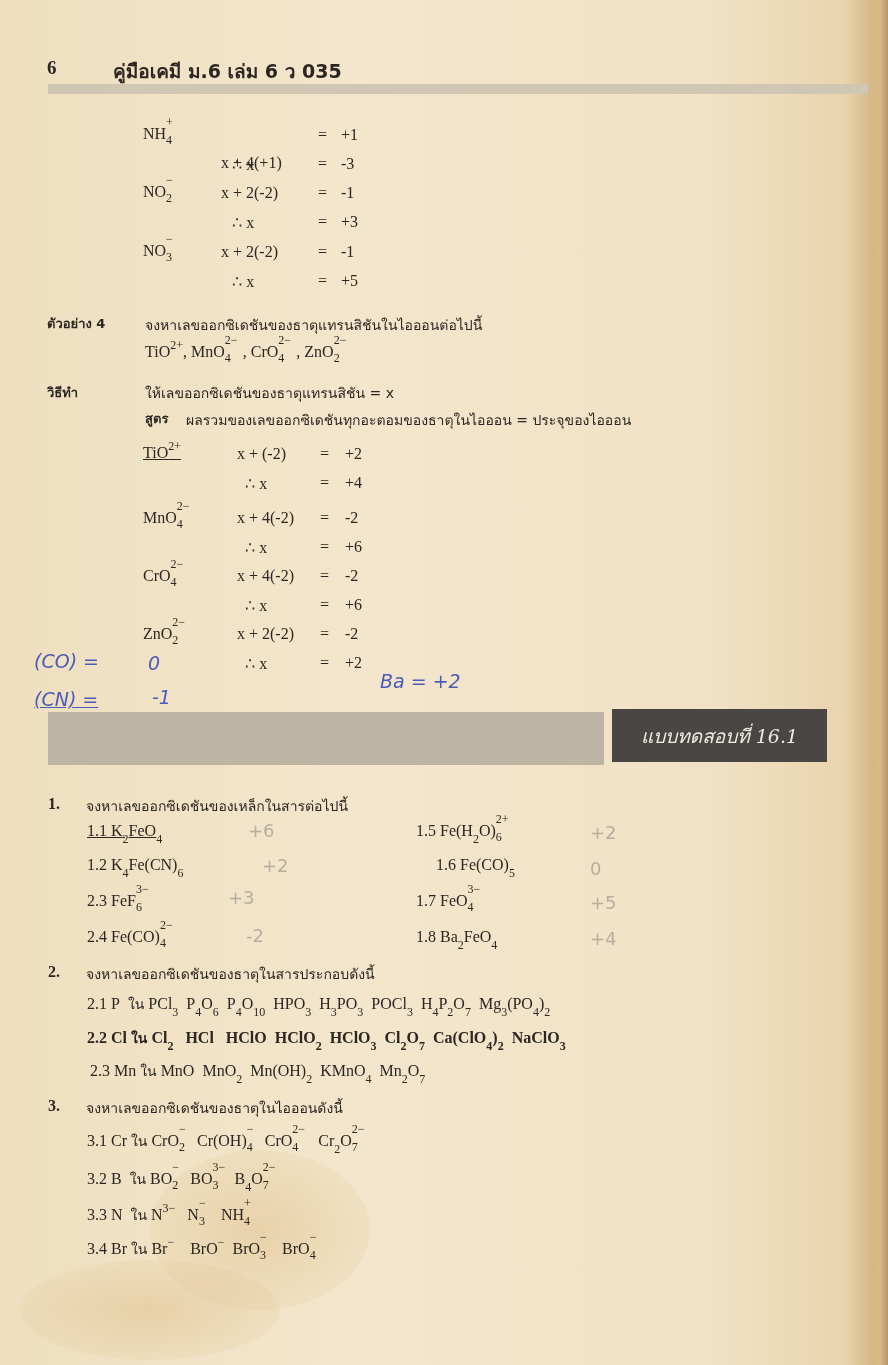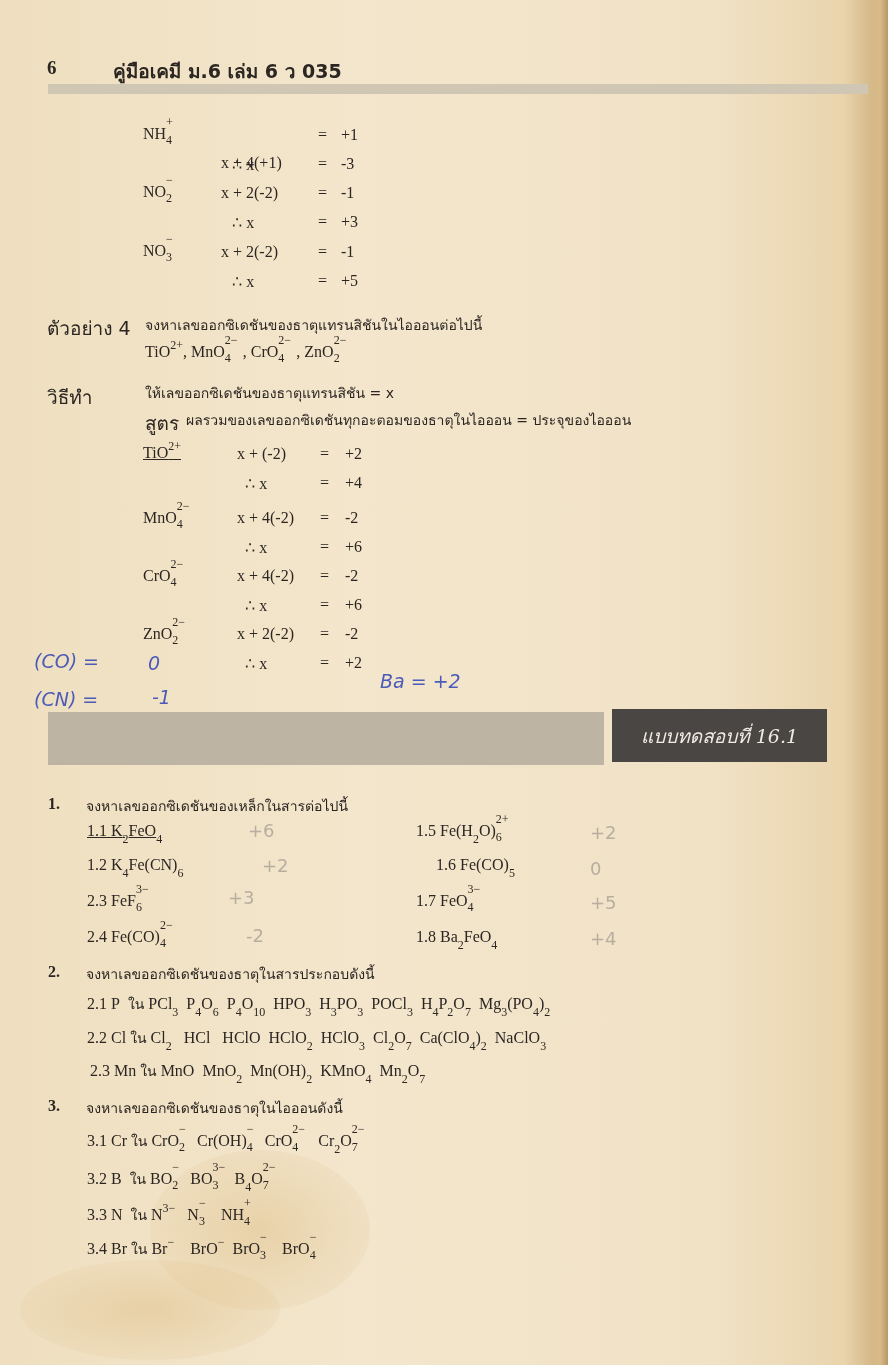--- a/index.html
+++ b/index.html
@@ -18,21 +18,21 @@
 
   .chem { font-size:16px; }
   .chem sub, .chem sup { font-size:12px; }
   .chem sub { position:relative; vertical-align:baseline; top:7px; }
   .chem sup { position:relative; vertical-align:baseline; top:-8px; }
   .supsub { display:inline-block; position:relative; width:10px; height:10px; }
   .supsub .sp { position:absolute; left:0; top:-14px; font-size:12px; }
   .supsub .sb { position:absolute; left:0; top:4px; font-size:12px; }
 
   .eq { font-size:16px; }
-  .label-bold { font-weight:normal; font-family:"DejaVu Sans", sans-serif; font-size:19px;text-align:center; }
+  .label-bold { font-weight:bold; font-family:"DejaVu Sans", sans-serif; font-size:13px;text-align:center; }
   .thai { font-family:"DejaVu Sans", sans-serif; font-size:14px; }
 
   .gray-band { position:absolute; left:48px; top:712px; width:556px; height:53px; background:#bdb4a4; }
   .dark-box { position:absolute; left:612px; top:709px; width:215px; height:53px; background:#4a4644;
     color:#f0ebe2; font-style:italic; font-size:19px; display:flex; align-items:center; justify-content:center; font-family:"DejaVu Serif", serif; }
 
   .hw-blue { color:#4b5bb8; font-family:"DejaVu Sans", sans-serif; font-size:19px; font-style:italic; }
   .hw-pencil { color:#b7aea0; font-family:"DejaVu Sans", sans-serif; font-size:18px; }
   .qnum { font-weight:bold; font-size:16px; }
   .stain { position:absolute; border-radius:50%; background:radial-gradient(ellipse, rgba(214,175,110,0.35), rgba(214,175,110,0)); }
@@ -111,21 +111,21 @@
   <div class="abs eq" style="left:237px;top:625px;">x + 2(-2)</div>
   <div class="abs eq" style="left:320px;top:625px;">=</div>
   <div class="abs eq" style="left:345px;top:625px;">-2</div>
   <div class="abs eq" style="left:245px;top:654px;">∴ x</div>
   <div class="abs eq" style="left:320px;top:654px;">=</div>
   <div class="abs eq" style="left:345px;top:654px;">+2</div>
 </div>
 
 <div class="abs hw-blue" style="left:34px;top:650px;">(CO) =</div>
 <div class="abs hw-blue" style="left:148px;top:652px;">0</div>
-<div class="abs hw-blue" style="left:34px;top:688px;">(CN) =</div>
+<div class="abs hw-blue" style="left:34px;top:688px;text-decoration:underline;">(CN) =</div>
 <div class="abs hw-blue" style="left:152px;top:686px;">-1</div>
 <div class="abs hw-blue" style="left:380px;top:670px;">Ba = +2</div>
 
 <div class="gray-band"></div>
 <div class="dark-box">
   <span>แบบทดสอบที่ 16.1</span>
 </div>
 
 <div>
   <div class="abs qnum" style="left:48px;top:795px;">1.</div>
@@ -149,21 +149,21 @@
   <div class="abs hw-pencil" style="left:590px;top:858px;">0</div>
   <div class="abs hw-pencil" style="left:590px;top:892px;">+5</div>
   <div class="abs hw-pencil" style="left:590px;top:928px;">+4</div>
 </div>
 
 <div>
   <div class="abs qnum" style="left:48px;top:963px;">2.</div>
   <div class="abs thai" style="left:86px;top:963px;">จงหาเลขออกซิเดชันของธาตุในสารประกอบดังนี้</div>
 
   <div class="abs chem" style="left:87px;top:993px;"><span>2.1</span> <span>P</span>&nbsp; <span class="thai">ใน</span> PCl<sub>3</sub>&nbsp; P<sub>4</sub>O<sub>6</sub>&nbsp; P<sub>4</sub>O<sub>10</sub>&nbsp; HPO<sub>3</sub>&nbsp; H<sub>3</sub>PO<sub>3</sub>&nbsp; POCl<sub>3</sub>&nbsp; H<sub>4</sub>P<sub>2</sub>O<sub>7</sub>&nbsp; Mg<sub>3</sub>(PO<sub>4</sub>)<sub>2</sub></div>
-  <div class="abs chem" style="left:87px;top:1027px;"><span>2.2</span> <span>Cl</span> <span class="thai">ใน</span> Cl<sub>2</sub>&nbsp;&nbsp; HCl&nbsp;&nbsp; HClO&nbsp; HClO<sub>2</sub>&nbsp; HClO<sub>3</sub>&nbsp; Cl<sub>2</sub>O<sub>7</sub>&nbsp; Ca(ClO<sub>4</sub>)<sub>2</sub>&nbsp; NaClO<sub>3</sub></div>
+  <div class="abs chem" style="left:87px;top:1027px;font-weight:bold;"><span>2.2</span> <span>Cl</span> <span class="thai">ใน</span> Cl<sub>2</sub>&nbsp;&nbsp; HCl&nbsp;&nbsp; HClO&nbsp; HClO<sub>2</sub>&nbsp; HClO<sub>3</sub>&nbsp; Cl<sub>2</sub>O<sub>7</sub>&nbsp; Ca(ClO<sub>4</sub>)<sub>2</sub>&nbsp; NaClO<sub>3</sub></div>
   <div class="abs chem" style="left:90px;top:1060px;"><span>2.3</span> <span>Mn</span> <span class="thai">ใน</span> MnO&nbsp; MnO<sub>2</sub>&nbsp; Mn(OH)<sub>2</sub>&nbsp; KMnO<sub>4</sub>&nbsp; Mn<sub>2</sub>O<sub>7</sub></div>
 </div>
 
 <div>
   <div class="abs qnum" style="left:48px;top:1097px;">3.</div>
   <div class="abs thai" style="left:86px;top:1097px;">จงหาเลขออกซิเดชันของธาตุในไอออนดังนี้</div>
 
   <div class="abs chem" style="left:87px;top:1130px;"><span>3.1</span> <span>Cr</span> <span class="thai">ใน</span> CrO<span class="supsub"><span class="sp">−</span><span class="sb">2</span></span>&nbsp; Cr(OH)<span class="supsub"><span class="sp">−</span><span class="sb">4</span></span>&nbsp; CrO<span class="supsub"><span class="sp">2−</span><span class="sb">4</span></span>&nbsp;&nbsp;&nbsp; Cr<sub>2</sub>O<span class="supsub"><span class="sp">2−</span><span class="sb">7</span></span></div>
   <div class="abs chem" style="left:87px;top:1168px;"><span>3.2</span> <span>B</span>&nbsp; <span class="thai">ใน</span> BO<span class="supsub"><span class="sp">−</span><span class="sb">2</span></span>&nbsp; BO<span class="supsub"><span class="sp">3−</span><span class="sb">3</span></span>&nbsp;&nbsp; B<sub>4</sub>O<span class="supsub"><span class="sp">2−</span><span class="sb">7</span></span></div>
   <div class="abs chem" style="left:87px;top:1204px;"><span>3.3</span> <span>N</span>&nbsp; <span class="thai">ใน</span> N<sup>3−</sup>&nbsp;&nbsp; N<span class="supsub"><span class="sp">−</span><span class="sb">3</span></span>&nbsp;&nbsp; NH<span class="supsub"><span class="sp">+</span><span class="sb">4</span></span></div>

